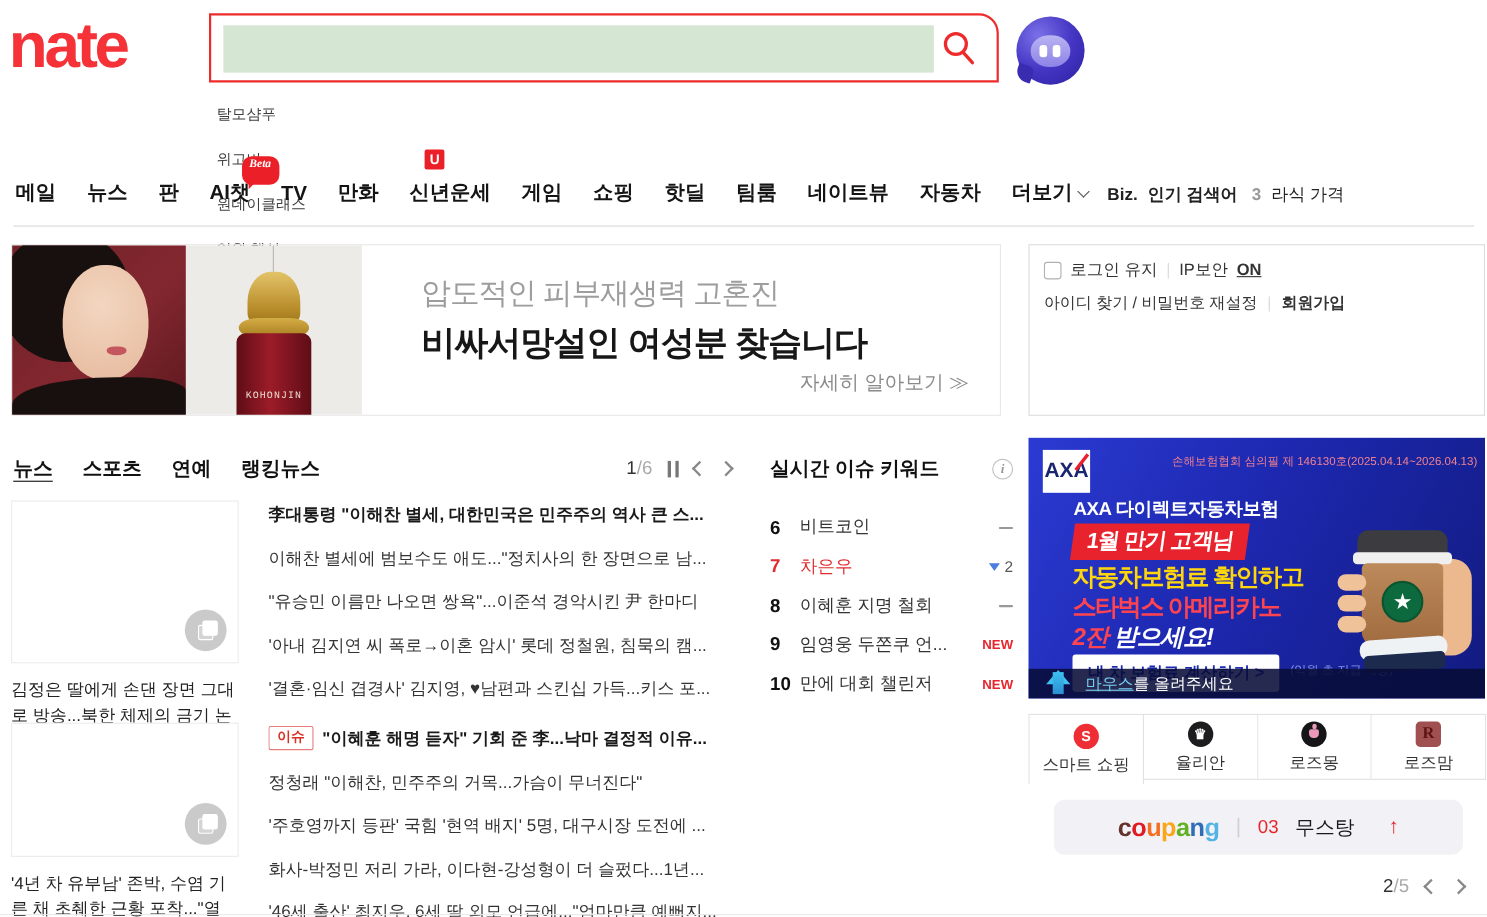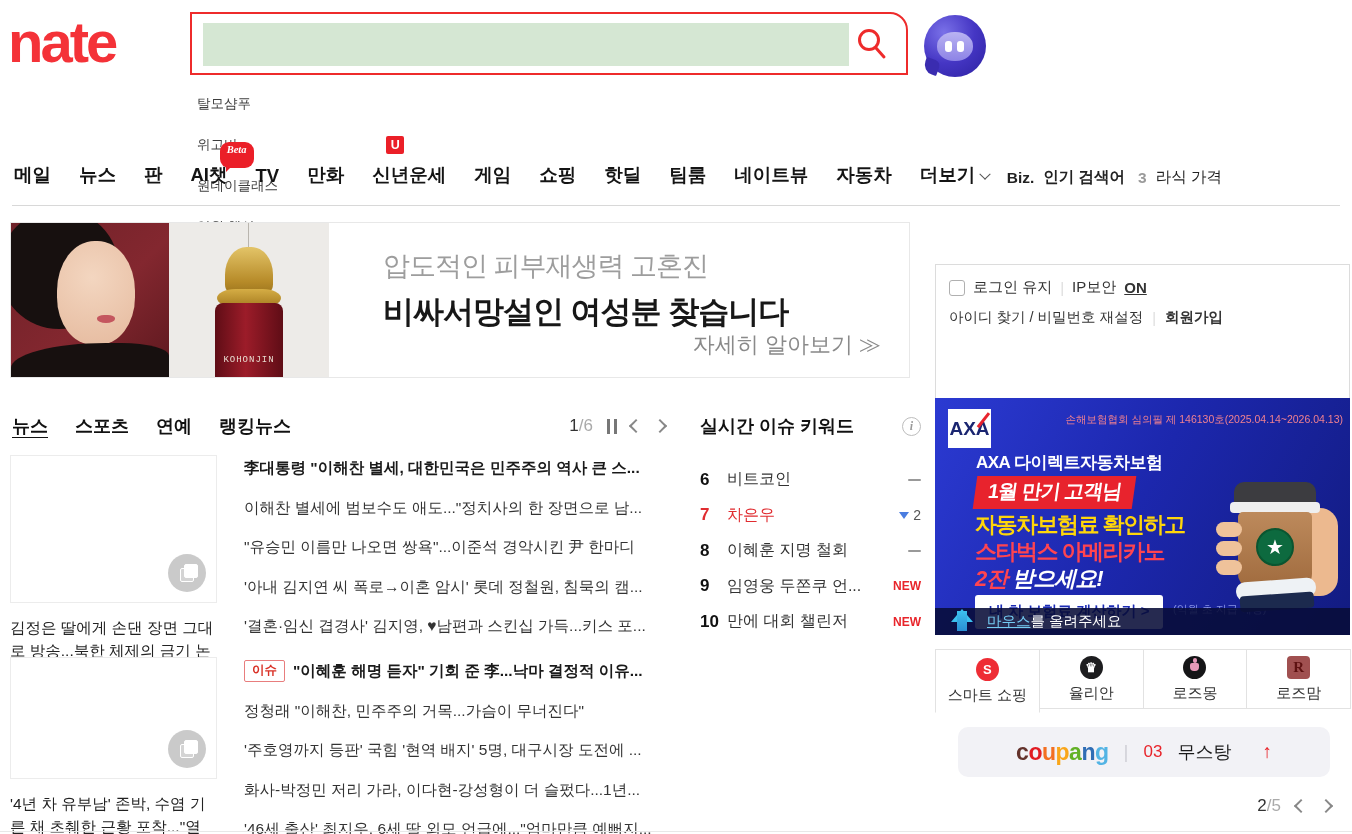--- a/index.html
+++ b/index.html
@@ -43,24 +43,24 @@
   .bn-shoulder { position:absolute; left:0; bottom:-8px; width:158px; height:42px; background:#17100f; border-radius:60% 30% 0 0; }
   .bn-bottle { position:relative; width:160px; background:#edebe8; }
   .bn-string { position:absolute; left:79px; top:0; width:1px; height:28px; background:#b9b5ae; }
   .bn-cap { position:absolute; left:56px; top:24px; width:48px; height:50px; background:linear-gradient(180deg,#e3c468,#b68a28 70%,#96701c); border-radius:45% 45% 30% 30%/55% 55% 25% 25%; }
   .bn-capring { position:absolute; left:48px; top:66px; width:64px; height:18px; background:linear-gradient(180deg,#d5ad45,#a67c20); border-radius:40%/70%; }
   .bn-body { position:absolute; left:46px; top:80px; width:68px; height:76px; background:linear-gradient(90deg,#5f0d16,#9c1c29 45%,#5f0d16); border-radius:8px 8px 0 0; display:flex; align-items:flex-end; justify-content:center;font-family:Liberation Mono, monospace; }
   .bn-brand { color:#e8dcd0; font-size:9px; letter-spacing:1px; margin-bottom:14px; }
   .bn-text { position:relative; flex:1; padding:25px 28px 0 54px; }
   .bn-t1 { font-size:27px; color:#9d9d9d; letter-spacing:-1px; }
   .bn-t2 { font-size:31px; color:#171717; font-weight:bold; letter-spacing:-1px; margin-top:7px; }
-  .bn-cta { position:absolute; right:28px; bottom:17px; font-size:22px; color:#8a8a8a; cursor:pointer; }
-
-  
-  .loginbox { position:absolute; left:935px; top:222px; width:415px; height:156px; border:1px solid #dcdcdc; padding:13px 13px 16px; font-size:15px;margin-top:42px; }
+  .bn-cta { position:absolute; right:28px; bottom:17px; font-size:18px; color:#8a8a8a; cursor:pointer; }
+
+  
+  .loginbox { position:absolute; left:935px; top:222px; width:415px; height:156px; border:1px solid #dcdcdc; padding:13px 13px 16px; font-size:15px; }
   .lrow1 { display:flex; align-items:center; gap:8px; color:#333; }
   .chk { width:16px; height:16px; border:1px solid #b0b0b0; border-radius:3px; background:#fff; cursor:pointer; }
   .vdiv { color:#ddd; }
   .ip-on { font-weight:bold; text-decoration:underline; cursor:pointer; }
   .lmid { margin-top:9px; display:flex; }
   .lfields { display:flex; flex-direction:column; gap:2px; }
   .lfield { width:272px; height:44px; background:#d5e7d3; border:none; outline:none; padding:0 13px; font-size:15px; color:#333; font-family:inherit; }
   .lfield::placeholder { color:#8e9e8c; opacity:1; }
   .lbtn { width:113px; height:90px; background:#fff; border:1px solid #c9c9c9; font-size:16px; color:#333; cursor:pointer; font-family:inherit; }
   .lrow3 { margin-top:11px; display:flex; align-items:center; gap:9px; font-size:14.5px; color:#333; }

